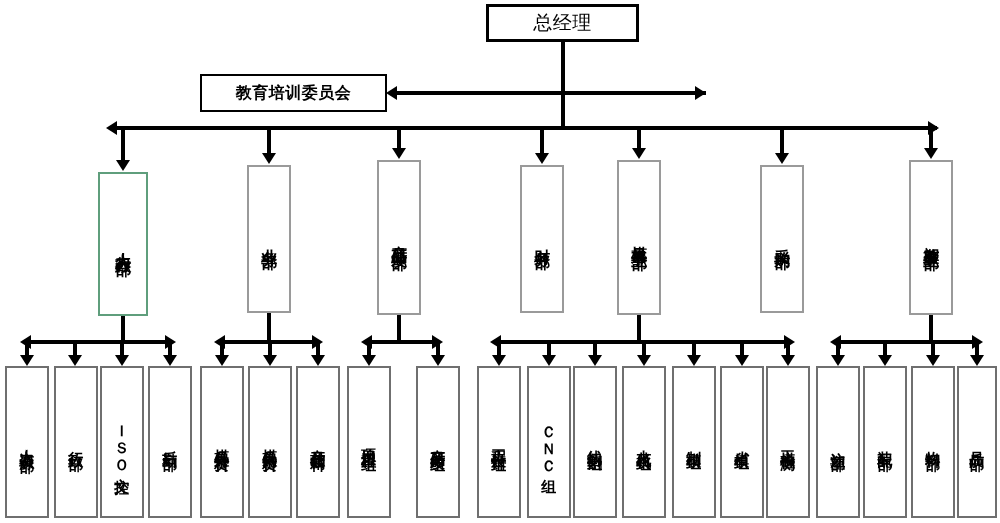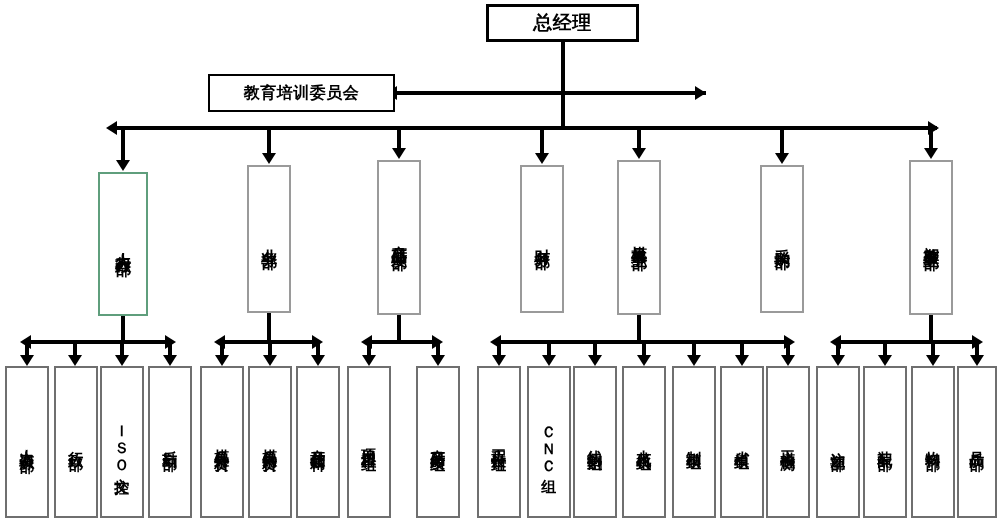--- a/index.html
+++ b/index.html
@@ -32,21 +32,21 @@
   }
   .node.vert {
     writing-mode: vertical-rl;
     text-orientation: upright;
     line-height: 1.15;
     letter-spacing: 2px;
   }
   .node.top {
     border-width: 3px;
     font-size: 19px;
-    font-weight: bold;
+    font-weight: normal;
   }
   .node.second {
     border-width: 2px;
     font-size: 16px;
     font-weight: bold;
   }
   .node.dept {
     border: 2px solid #9a9a9a;
     font-size: 16px;
     font-weight: bold;
@@ -179,21 +179,21 @@
   <div class="arrow down" style="left:831px; top:355px;"></div>
   <div class="vline" style="left:883px; top:340px; height:17px;"></div>
   <div class="arrow down" style="left:878px; top:355px;"></div>
   <div class="vline" style="left:931px; top:340px; height:17px;"></div>
   <div class="arrow down" style="left:926px; top:355px;"></div>
   <div class="vline" style="left:975px; top:340px; height:17px;"></div>
   <div class="arrow down" style="left:970px; top:355px;"></div>
 
   <div class="node top" style="left:486px; top:4px; width:153px; height:38px;">总经理</div>
 
-  <div class="node second" style="left:208px; top:74px; width:187px; height:38px;">教育培训委员会</div>
+  <div class="node second" style="left:200px; top:74px; width:187px; height:38px;">教育培训委员会</div>
 
   <div class="node dept vert hl" style="left:98px; top:172px; width:50px; height:144px;">人力行政部</div>
   <div class="node dept vert" style="left:247px; top:165px; width:44px; height:148px;">业务部</div>
   <div class="node dept vert" style="left:377px; top:160px; width:44px; height:155px;">产品研发部</div>
   <div class="node dept vert" style="left:520px; top:165px; width:44px; height:148px;">财务部</div>
   <div class="node dept vert" style="left:617px; top:160px; width:44px; height:155px;">模具事业部</div>
   <div class="node dept vert" style="left:760px; top:165px; width:44px; height:148px;">采购部</div>
   <div class="node dept vert" style="left:909px; top:160px; width:44px; height:155px;">塑胶事业部</div>
 
   <div class="node leaf vert" style="left:5px; top:366px; width:44px; height:152px;">人力资源部</div>

